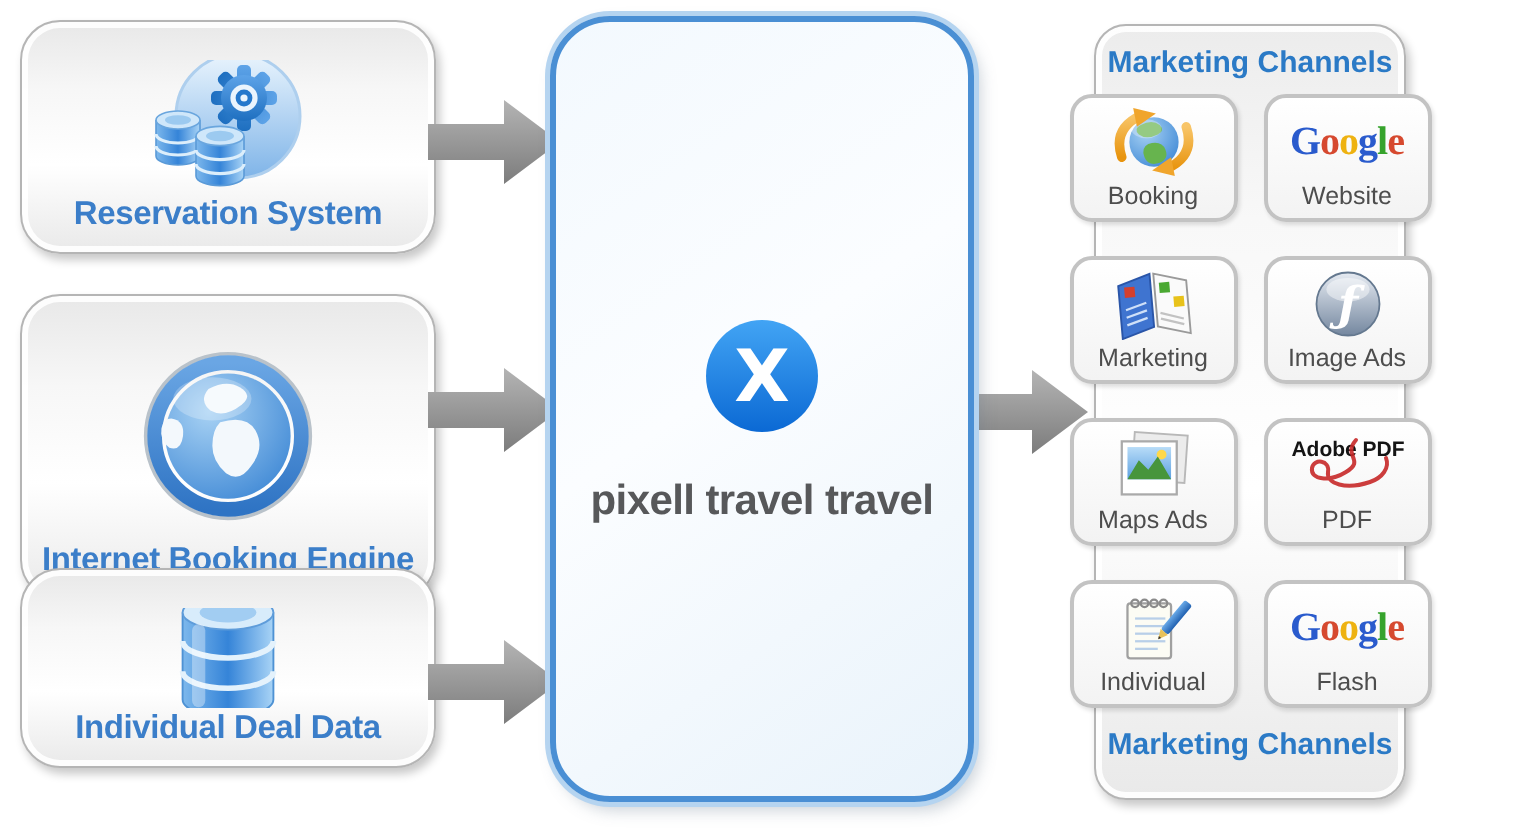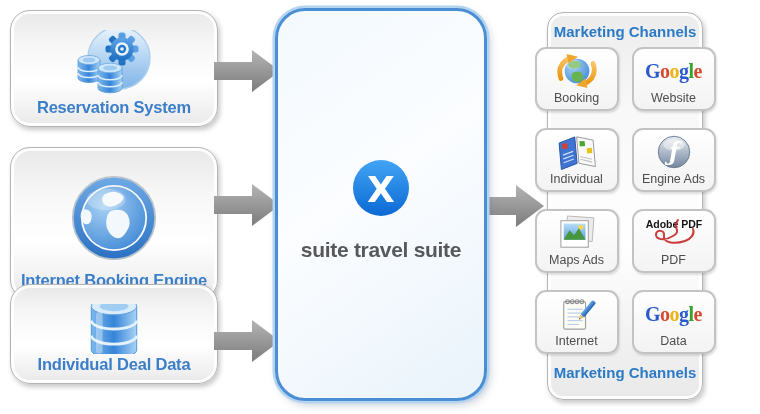--- a/index.html
+++ b/index.html
@@ -223,21 +223,21 @@
       </svg>
   </div>
 
   <div class="center-box">
     <div class="logo">
       <svg width="58" height="58" viewBox="0 0 58 58">
         <circle cx="29" cy="29" r="28" fill="url(#gLogo)"></circle>
         <text x="29" y="30" text-anchor="middle" dominant-baseline="central" font-family="'DejaVu Sans',sans-serif" font-size="36" font-weight="bold" fill="#ffffff">X</text>
       </svg>
     </div>
-    <div class="brand">suite travel suite</div>
+    <div class="brand">pixell travel travel</div>
   </div>
 
   <div class="panel">
     <div class="panel-header">Marketing Channels</div>
 
     <div class="grid">
 
       <div class="item">
         <div class="item-icon">
           <svg width="46" height="36" viewBox="0 0 46 38">
@@ -277,32 +277,32 @@
               <path d="M24,3 L41,8 L41,36 L24,31 Z" fill="#fafafa" stroke="#9a9a9a" stroke-width="1"></path>
               <rect x="26.5" y="8" width="5.5" height="5.5" fill="#4aa832"></rect>
               <rect x="33.5" y="16" width="5.5" height="5.5" fill="#e8c21a"></rect>
               <g stroke="#c2c2c2" stroke-width="1.2">
                 <line x1="26" y1="24" x2="38" y2="28"></line>
                   <line x1="26" y1="27" x2="38" y2="31"></line>
               </g>
             </g>
           </svg>
         </div>
-        <div class="item-label">Individual</div>
+        <div class="item-label">Marketing</div>
       </div>
 
       <div class="item">
         <div class="item-icon">
           <svg width="42" height="36" viewBox="0 0 44 40">
             <circle cx="22" cy="20" r="17.5" fill="url(#gFlash)" stroke="#64788f" stroke-width="1"></circle>
             <ellipse cx="22" cy="12" rx="12" ry="6.5" fill="#ffffff" opacity="0.45"></ellipse>
             <text x="22" y="20" text-anchor="middle" dominant-baseline="central" font-size="26" font-style="italic" font-weight="bold" font-family="'DejaVu Serif',serif" fill="#ffffff">ƒ</text>
           </svg>
         </div>
-        <div class="item-label">Engine Ads</div>
+        <div class="item-label">Image Ads</div>
       </div>
 
       <div class="item">
         <div class="item-icon">
           <svg width="44" height="36" viewBox="0 0 44 38">
             <rect x="11" y="2" width="28" height="25" fill="#ececec" stroke="#b8b8b8" stroke-width="1" transform="rotate(4 25 14)"></rect>
             <rect x="5" y="6" width="29" height="28" fill="#ffffff" stroke="#aaaaaa" stroke-width="1.2"></rect>
             <rect x="8" y="9" width="23" height="17" fill="url(#gSky)"></rect>
             <circle cx="26" cy="13" r="2.6" fill="#ffd84a"></circle>
             <path d="M8,26 L14,16 L19,21 L24,14 L31,26 Z" fill="#47953c"></path>
@@ -338,28 +338,28 @@
                 <line x1="12" y1="26" x2="28" y2="26"></line>
               <line x1="12" y1="30" x2="24" y2="30"></line>
             </g>
             <g transform="rotate(40 30 18)">
               <rect x="27.5" y="2" width="5" height="20" rx="1.5" fill="url(#gPen)"></rect>
               <polygon points="27.5,22 32.5,22 30,27" fill="#e8c25a"></polygon>
               <polygon points="29.2,25.5 30.8,25.5 30,27" fill="#333333"></polygon>
             </g>
           </svg>
         </div>
-        <div class="item-label">Internet</div>
+        <div class="item-label">Individual</div>
       </div>
 
       <div class="item">
         <div class="item-icon">
           <span class="google-word"><span style="color: rgb(42, 91, 205);">G</span><span style="color: rgb(214, 73, 47);">o</span><span style="color: rgb(238, 178, 17);">o</span><span style="color: rgb(42, 91, 205);">g</span><span style="color: rgb(54, 163, 44);">l</span><span style="color: rgb(214, 73, 47);">e</span></span>
         </div>
-        <div class="item-label">Data</div>
+        <div class="item-label">Flash</div>
       </div>
 
     </div>
 
     <div class="panel-footer">Marketing Channels</div>
   </div>
 
 </div>
 
 </body></html>

